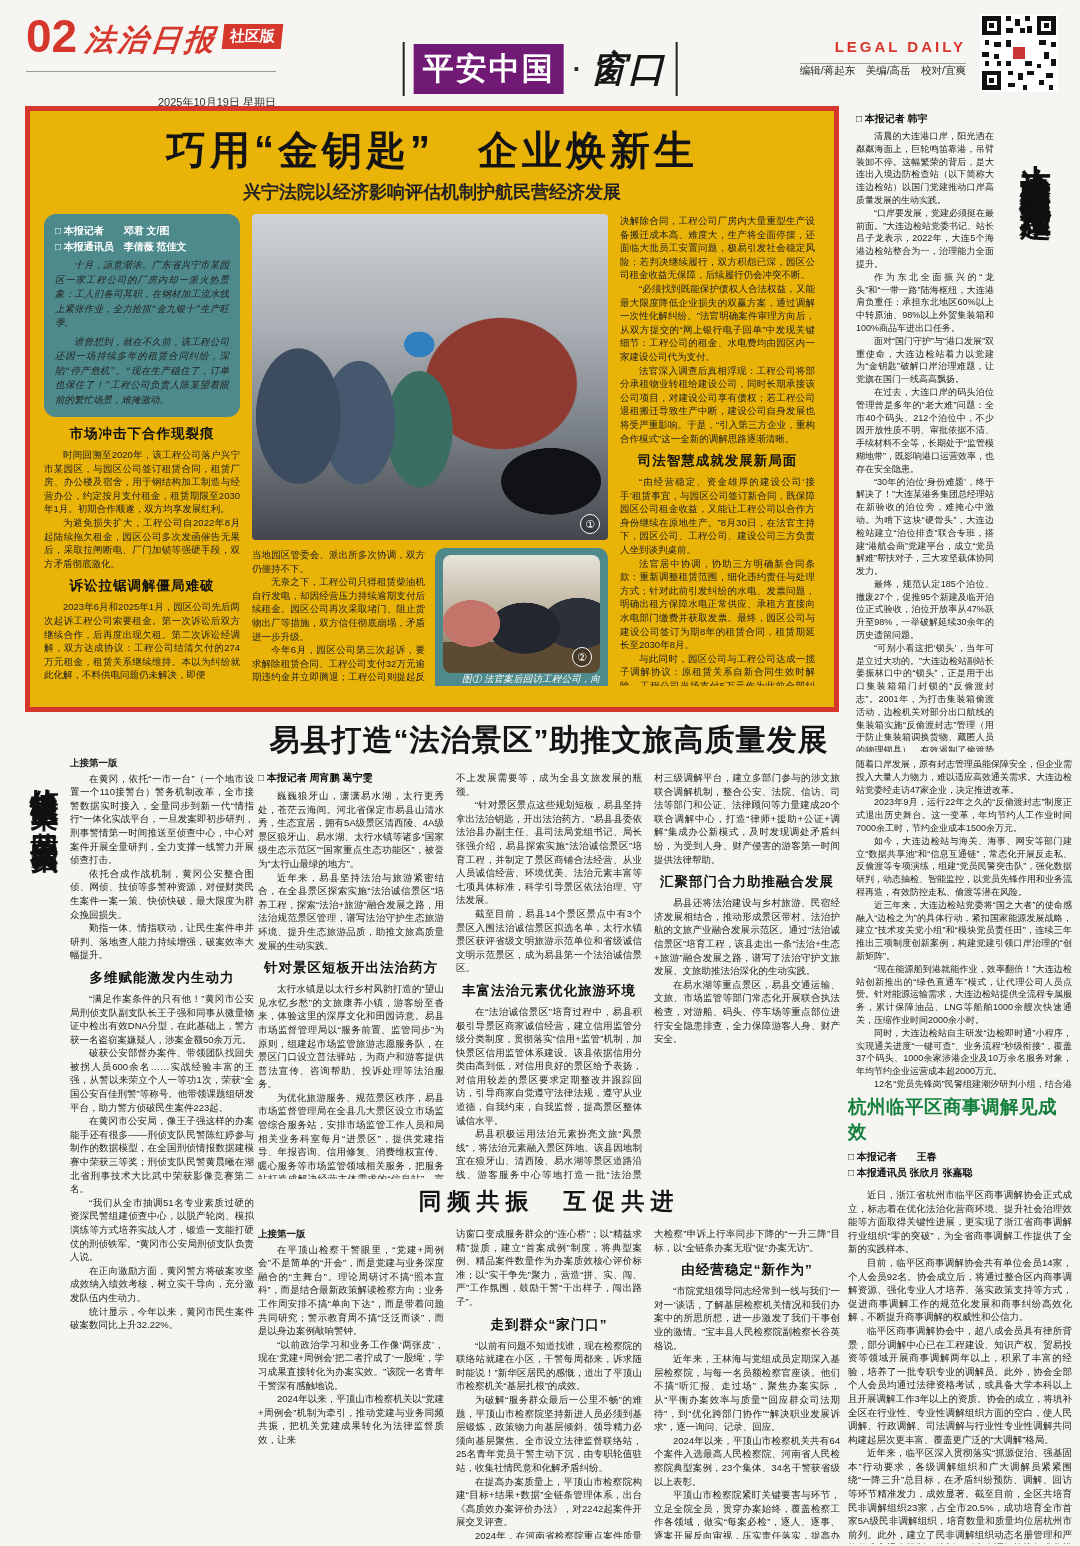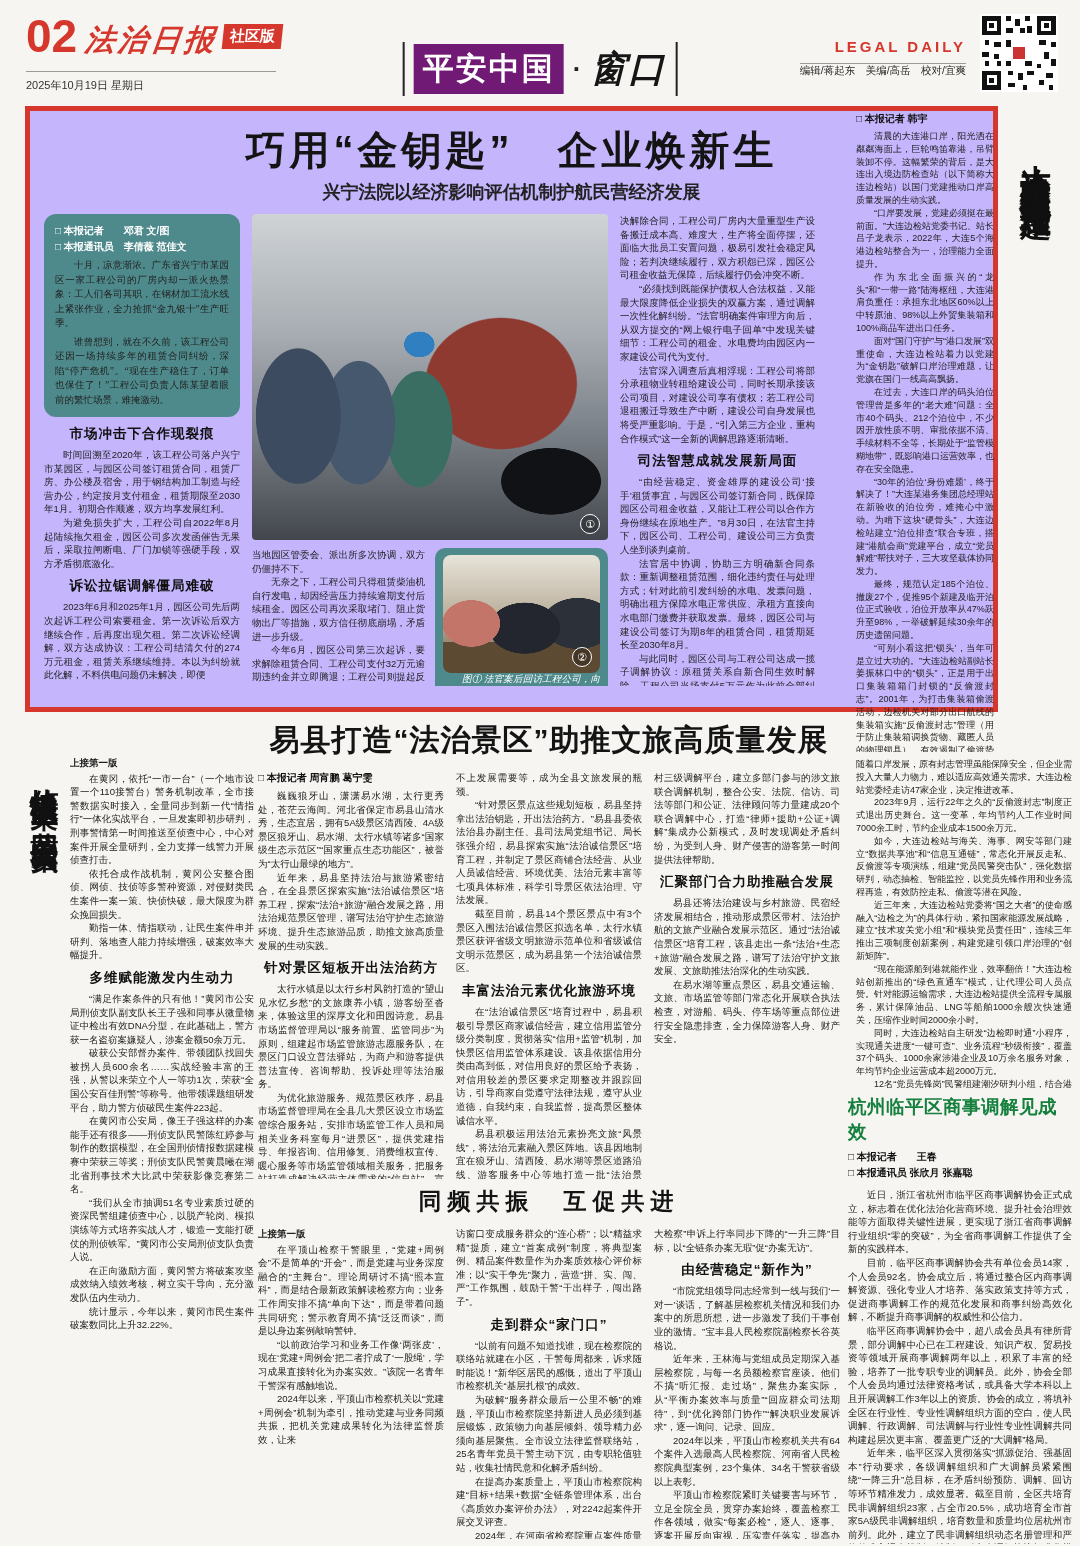--- a/index.html
+++ b/index.html
@@ -7,50 +7,50 @@
         font-family:"Liberation Sans","DejaVu Sans",sans-serif;overflow:hidden;color:#1e1e1e;}
   
   .masthead{position:absolute;top:10px;left:22px;width:1036px;height:92px;}
   .mh-left{position:absolute;left:4px;top:4px;width:300px;}
   .page-num{font-size:46px;font-weight:900;color:#d6372c;line-height:44px;vertical-align:top;}
   .paper-name{display:inline-block;font-size:30px;font-weight:900;color:#d6372c;
               font-family:"Liberation Serif",serif;font-style:italic;transform:skewX(-6deg);
               letter-spacing:3px;margin-left:8px;vertical-align:top;margin-top:6px;}
   .edition{display:inline-block;background:#d6372c;color:#fff;font-size:15px;font-weight:700;
            padding:3px 7px;margin-left:6px;vertical-align:top;margin-top:10px;transform:skewX(-6deg);}
-  .date-line{margin-top:10px;border-top:1px solid #9a9a98;padding-top:6px;font-size:11px;color:#333;width:250px;}
+  .date-line{margin-top:10px;border-top:1px solid #9a9a98;padding-top:23px;font-size:11px;color:#333;width:250px;text-align:right;}
   .mh-center{position:absolute;left:50%;top:32px;transform:translateX(-50%);display:flex;align-items:center;gap:9px;}
   .vbar{width:2px;height:54px;background:#222;}
   .banner-box{background:#701a75;color:#fff;font-size:31px;font-weight:900;padding:4px 9px;letter-spacing:2px;}
   .banner-dot{font-size:26px;font-weight:900;color:#222;}
   .banner-script{font-size:36px;font-weight:900;color:#161616;font-family:"Liberation Serif",serif;
                  font-style:italic;letter-spacing:2px;}
   .mh-right{position:absolute;right:92px;top:28px;text-align:right;}
   .legal{color:#d6372c;font-size:15px;font-weight:700;letter-spacing:3px;}
   .staff{font-size:10.5px;color:#2a2a2a;border-top:1px solid #9a9a98;margin-top:8px;}
   .qr{position:absolute;right:0;top:4px;width:78px;height:78px;}
   
   .copy p{margin:0;text-indent:2em;font-size:9.5px;line-height:13.6px;text-align:justify;color:#222;}
   .copy p.noindent{text-indent:0;}
   .jump{font-weight:700;font-size:10px;text-indent:0 !important;margin-bottom:2px !important;}
   h3.sec{font-size:13.5px;font-weight:900;text-align:center;margin:7px 0 5px;color:#111;letter-spacing:1px;}
   .byline{font-size:10px;font-weight:700;color:#111;margin:0 0 4px;}
   
-  .main-box{position:absolute;top:106px;left:25px;width:973px;height:606px;box-sizing:border-box;
-            border:5px solid #d6372c;background:#c4b5fd;padding:6px 14px;}
+  .main-box{position:absolute;top:106px;left:25px;width:814px;height:606px;box-sizing:border-box;
+            border:5px solid #d6372c;background:#eab308;padding:6px 14px;}
   .main-box h1{margin:6px 0 2px;text-align:center;font-size:40px;font-weight:900;letter-spacing:4px;color:#141414;}
   .main-box h2{margin:2px 0 10px;text-align:center;font-size:18px;font-weight:700;color:#222;}
   .main-cols{display:flex;gap:12px;height:472px;overflow:hidden;}
   .mcol1{width:196px;overflow:hidden;}
   .mcol2{width:356px;overflow:hidden;}
   .mcol3{width:195px;overflow:hidden;}
   .intro-box{background:#4e8a8c;color:#fff;border-radius:12px;padding:10px 11px;margin-bottom:8px;}
   .intro-box .byline{color:#fff;font-size:10px;margin-bottom:2px;}
   .intro-box p{font-size:9.5px;line-height:14.5px;text-indent:2em;margin:4px 0 0;text-align:justify;
-               font-family:"Liberation Serif",serif;}
+               font-family:"Liberation Serif",serif;font-style:italic;}
   .photo{position:relative;border-radius:4px;overflow:hidden;}
   .photo1{width:356px;height:326px;
     background:
      radial-gradient(90px 60px at 84% 82%, #101215 0 55%, transparent 56%),
      radial-gradient(38px 38px at 84% 80%, #33373c 0 55%, transparent 56%),
      radial-gradient(70px 112px at 13% 62%, #3c4b5f 0 60%, transparent 61%),
      radial-gradient(60px 102px at 30% 64%, #46586e 0 60%, transparent 61%),
      radial-gradient(55px 96px at 47% 66%, #3a6e63 0 60%, transparent 61%),
      radial-gradient(26px 22px at 47% 40%, #2f7fc1 0 58%, transparent 59%),
      radial-gradient(150px 130px at 70% 52%, #8f3a30 0 50%, transparent 51%),

